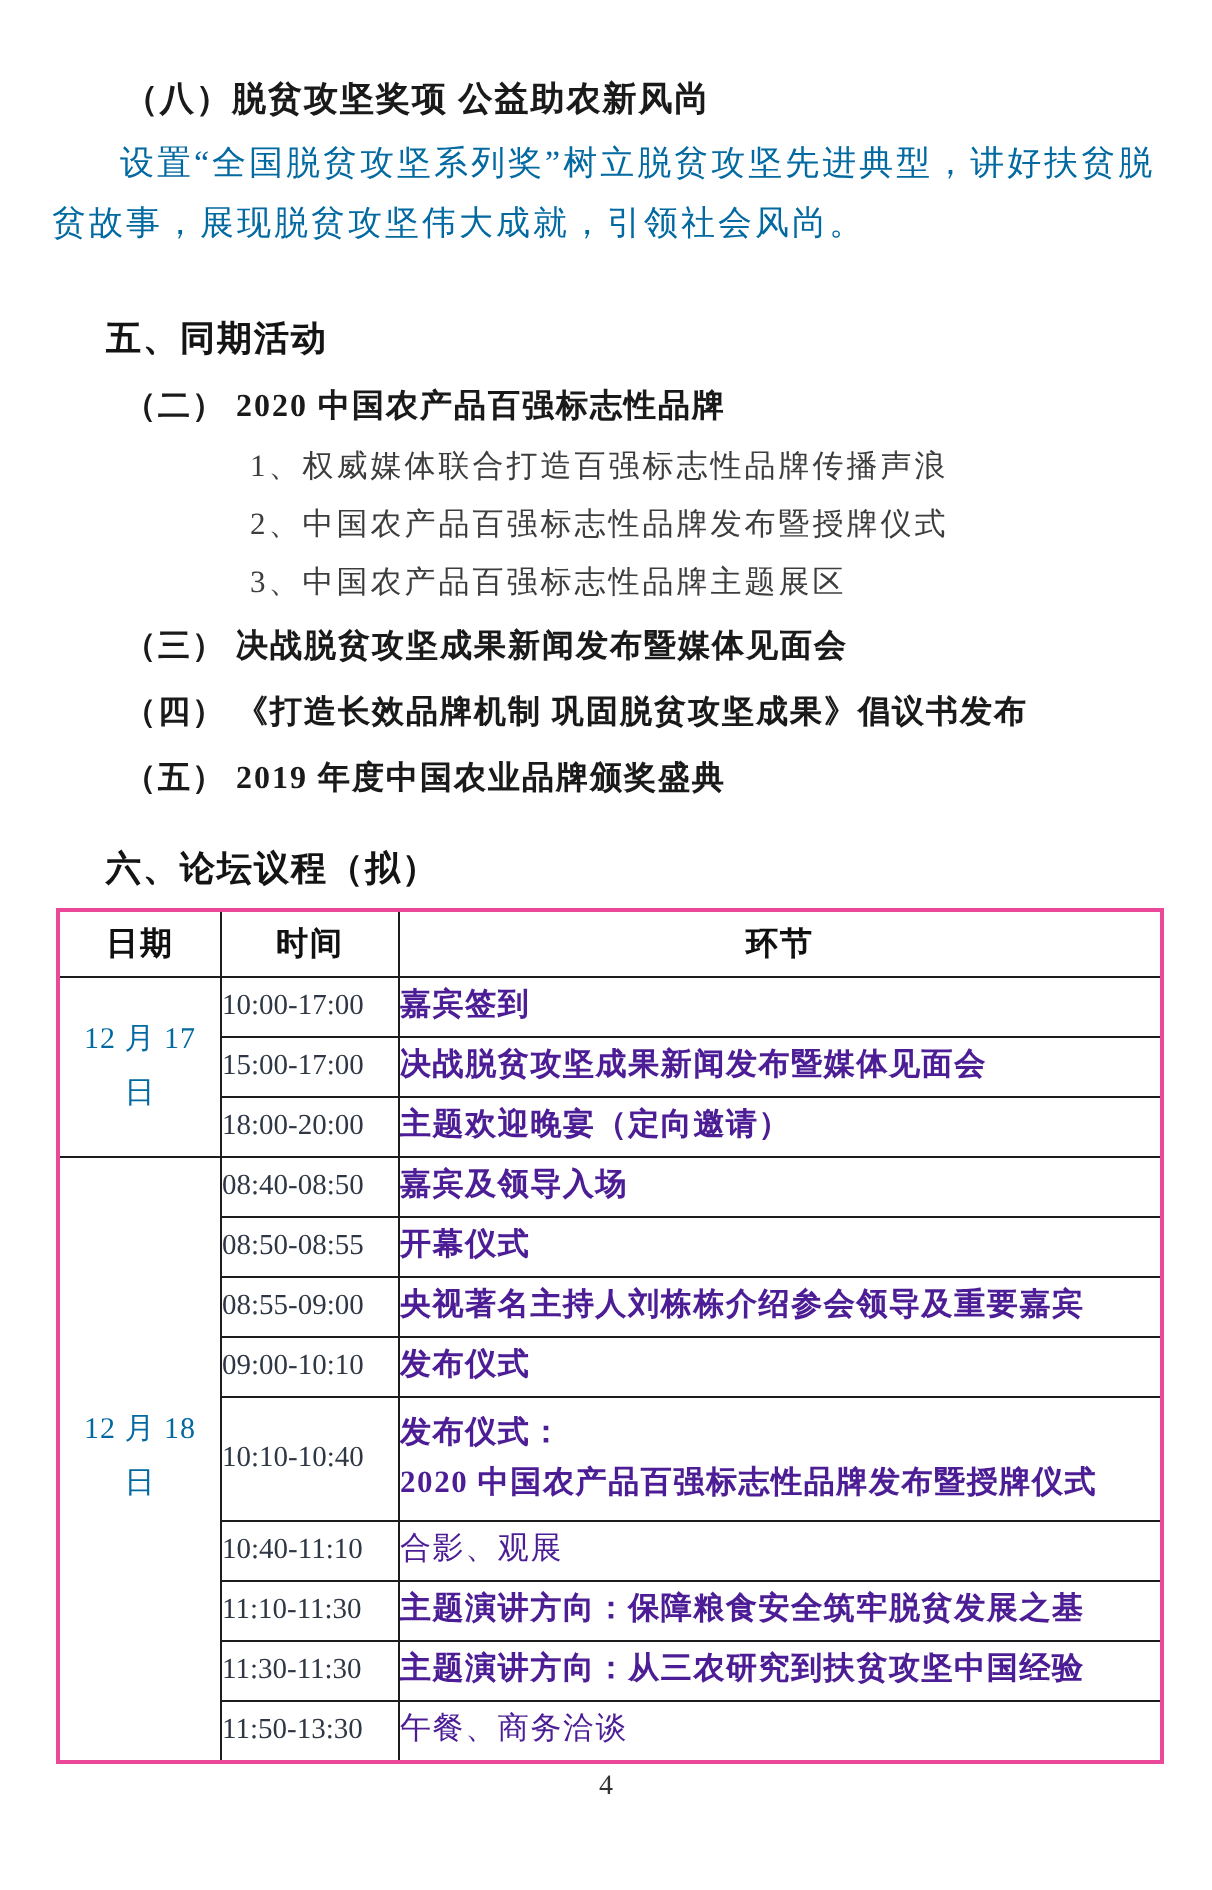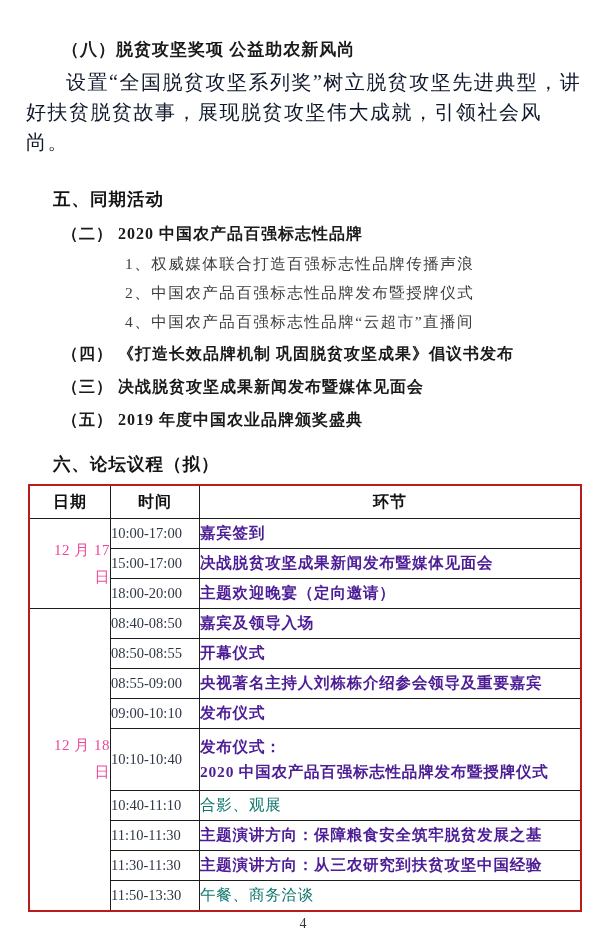--- a/index.html
+++ b/index.html
@@ -4,68 +4,68 @@
 <style>
   html,body{margin:0;padding:0;}
   body{
     width:606px;height:945px;background:#ffffff;overflow:hidden;
     font-family:"Liberation Serif","DejaVu Serif",serif;
     color:#2b2b2b;
   }
   .page{box-sizing:border-box;width:606px;height:945px;padding:20px 24px 0 26px;margin-top:14px;}
 
   .h8{font-size:17px;font-weight:bold;color:#1a1a1a;margin:4px 0 0 36px;letter-spacing:1px;}
-  .para{font-size:20px;line-height:30px;text-indent:2em;margin:6px 0 0 0;color:#0f172a;letter-spacing:1.5px;}
+  .para{font-size:17px;line-height:30px;text-indent:2em;margin:6px 0 0 0;color:#0369a1;letter-spacing:1.5px;}
 
   .h-major{font-size:17.5px;font-weight:bold;color:#141414;margin:30px 0 0 27px;letter-spacing:1px;}
   .h-major.h6{margin-top:22px;}
 
   .sub1{font-size:16px;font-weight:bold;color:#1a1a1a;margin:13px 0 0 36px;letter-spacing:1px;line-height:20px;}
   .sub2{font-size:15.5px;font-weight:normal;color:#3d3d3d;margin:10px 0 0 99px;letter-spacing:1.5px;line-height:19px;}
 
   table.agenda{
     border-collapse:collapse;table-layout:fixed;
     width:554px;margin:8px 0 0 2px;
-    border:2px solid #b91c1c;
+    border:2px solid #ec4899;
   }
   table.agenda td{border:1px solid #1c1c1c;padding:0;vertical-align:middle;}
   tr.thead td{font-weight:bold;text-align:center;font-size:16px;height:32px;color:#101010;letter-spacing:1px;}
   td.c-date{width:80px;}
   td.c-time{width:88px;}
   .t-date{
-    text-align:right;font-size:15px;color:#ec4899;
+    text-align:center;font-size:15px;color:#0369a1;
     white-space:pre-line;line-height:27px;letter-spacing:0.5px;
   }
   .t-time{text-align:left;font-size:14.5px;color:#2f3745;}
   .t-act{
     font-size:15.5px;padding:0 6px 0 10px;color:#4c1d95;font-weight:bold;
     white-space:pre-line;line-height:1.6;letter-spacing:0.8px;
   }
-  .t-act.plain{font-weight:normal;color:#0f766e;}
+  .t-act.plain{font-weight:normal;color:#4c1d95;}
   tr.r{height:30px;}
   tr.r-tall{height:62px;}
 
   .pagenum{width:554px;text-align:center;font-size:14px;color:#333333;margin-top:4px;}
 </style>
 </head>
 <body>
 
 <div class="page">
 
   <div class="h8">（八）脱贫攻坚奖项 公益助农新风尚</div>
   <p class="para">设置“全国脱贫攻坚系列奖”树立脱贫攻坚先进典型，讲好扶贫脱贫故事，展现脱贫攻坚伟大成就，引领社会风尚。</p>
 
   <div class="h-major">五、同期活动</div>
 
   <div class="sub1">（二） 2020 中国农产品百强标志性品牌</div>
   <div class="sub2">1、权威媒体联合打造百强标志性品牌传播声浪</div>
   <div class="sub2">2、中国农产品百强标志性品牌发布暨授牌仪式</div>
-  <div class="sub2">4、中国农产品百强标志性品牌“云超市”直播间</div>
+  <div class="sub2">3、中国农产品百强标志性品牌主题展区</div>
+  <div class="sub1">（三） 决战脱贫攻坚成果新闻发布暨媒体见面会</div>
   <div class="sub1">（四） 《打造长效品牌机制 巩固脱贫攻坚成果》倡议书发布</div>
-  <div class="sub1">（三） 决战脱贫攻坚成果新闻发布暨媒体见面会</div>
   <div class="sub1">（五） 2019 年度中国农业品牌颁奖盛典</div>
 
   <div class="h-major h6">六、论坛议程（拟）</div>
 
   <table class="agenda">
     <tbody>
         <tr class="thead">
       <td class="c-date">日期</td>
       <td class="c-time">时间</td>
       <td>环节</td>

